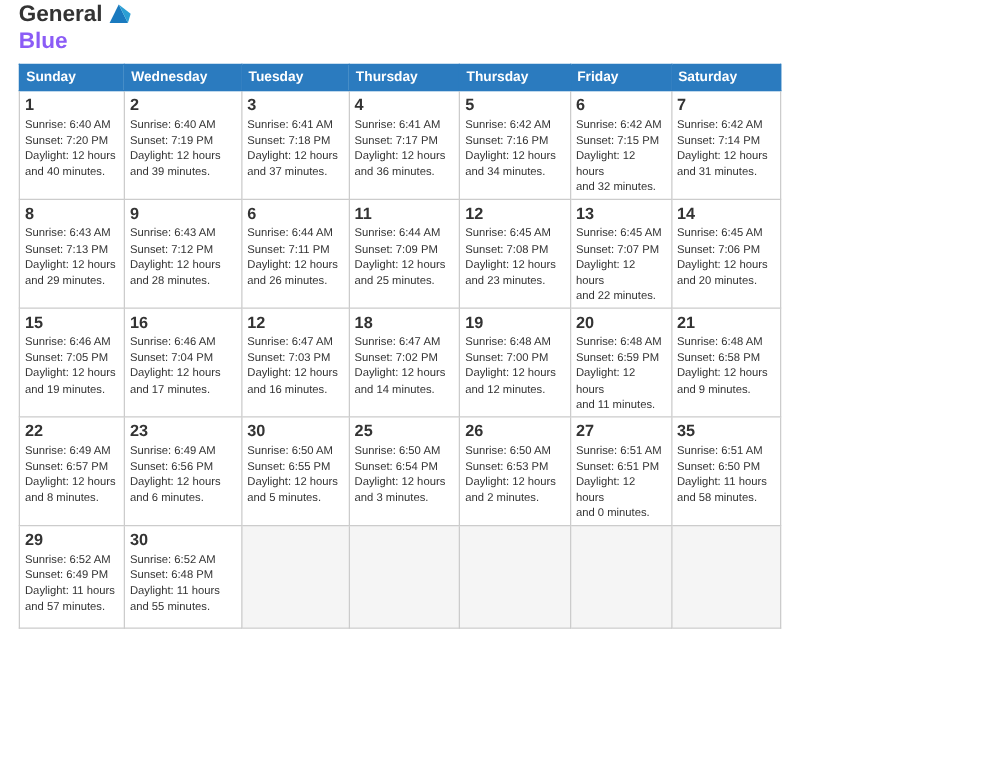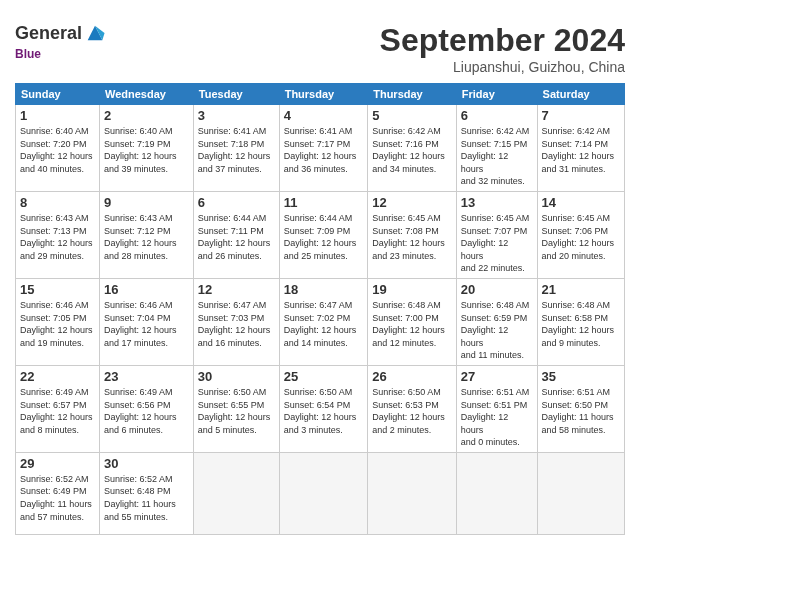--- a/index.html
+++ b/index.html
@@ -5,42 +5,42 @@
     * { margin: 0; padding: 0; box-sizing: border-box; }
     body {
       font-family: Arial, sans-serif;
       background: #fff;
       width: 792px;
       height: 612px;
       overflow: hidden;
     }
     .container {
       width: 640px;
-      padding: 22px 15px;
+      padding: 0 15px;
     }
     .header-area {
       display: flex;
       justify-content: space-between;
       align-items: flex-start;
       margin-bottom: 8px;
     }
     .logo {
       display: flex;
       flex-direction: column;
       align-items: flex-start;
     }
     .logo-text {
       display: flex;
       align-items: center;
       font-size: 18px;
       font-weight: bold;
       color: #333;
     }
     .logo-general { color: #333; font-size: 18px; font-weight: bold; }
-    .logo-blue { color: #701a75; font-size: 12px; font-weight: bold; }
+    .logo-blue { color: #8b5cf6; font-size: 18px; font-weight: bold; }
     .logo-icon {
       width: 22px;
       height: 22px;
       margin-left: 2px;
     }
     .title-area {
       text-align: right;
     }
     .month-title {
       font-size: 32px;
@@ -100,24 +100,20 @@
         <span class="logo-general">General</span>
         <svg class="logo-icon" viewBox="0 0 30 30" xmlns="http://www.w3.org/2000/svg">
           <polygon points="5,25 15,5 25,25" fill="#1a7abf"></polygon>
           <polygon points="15,5 25,25 28,15" fill="#2b9fd4"></polygon>
         </svg>
       </div>
       <div>
         <span class="logo-blue">Blue</span>
       </div>
     </div>
-    <div class="title-area">
-      <div class="month-title">September 2024</div>
-      <div class="subtitle">Liupanshui, Guizhou, China</div>
-    </div>
   </div>
 
   <table class="calendar">
     <thead>
       <tr>
         <th>Sunday</th>
         <th>Wednesday</th>
         <th>Tuesday</th>
         <th>Thursday</th>
         <th>Thursday</th>

